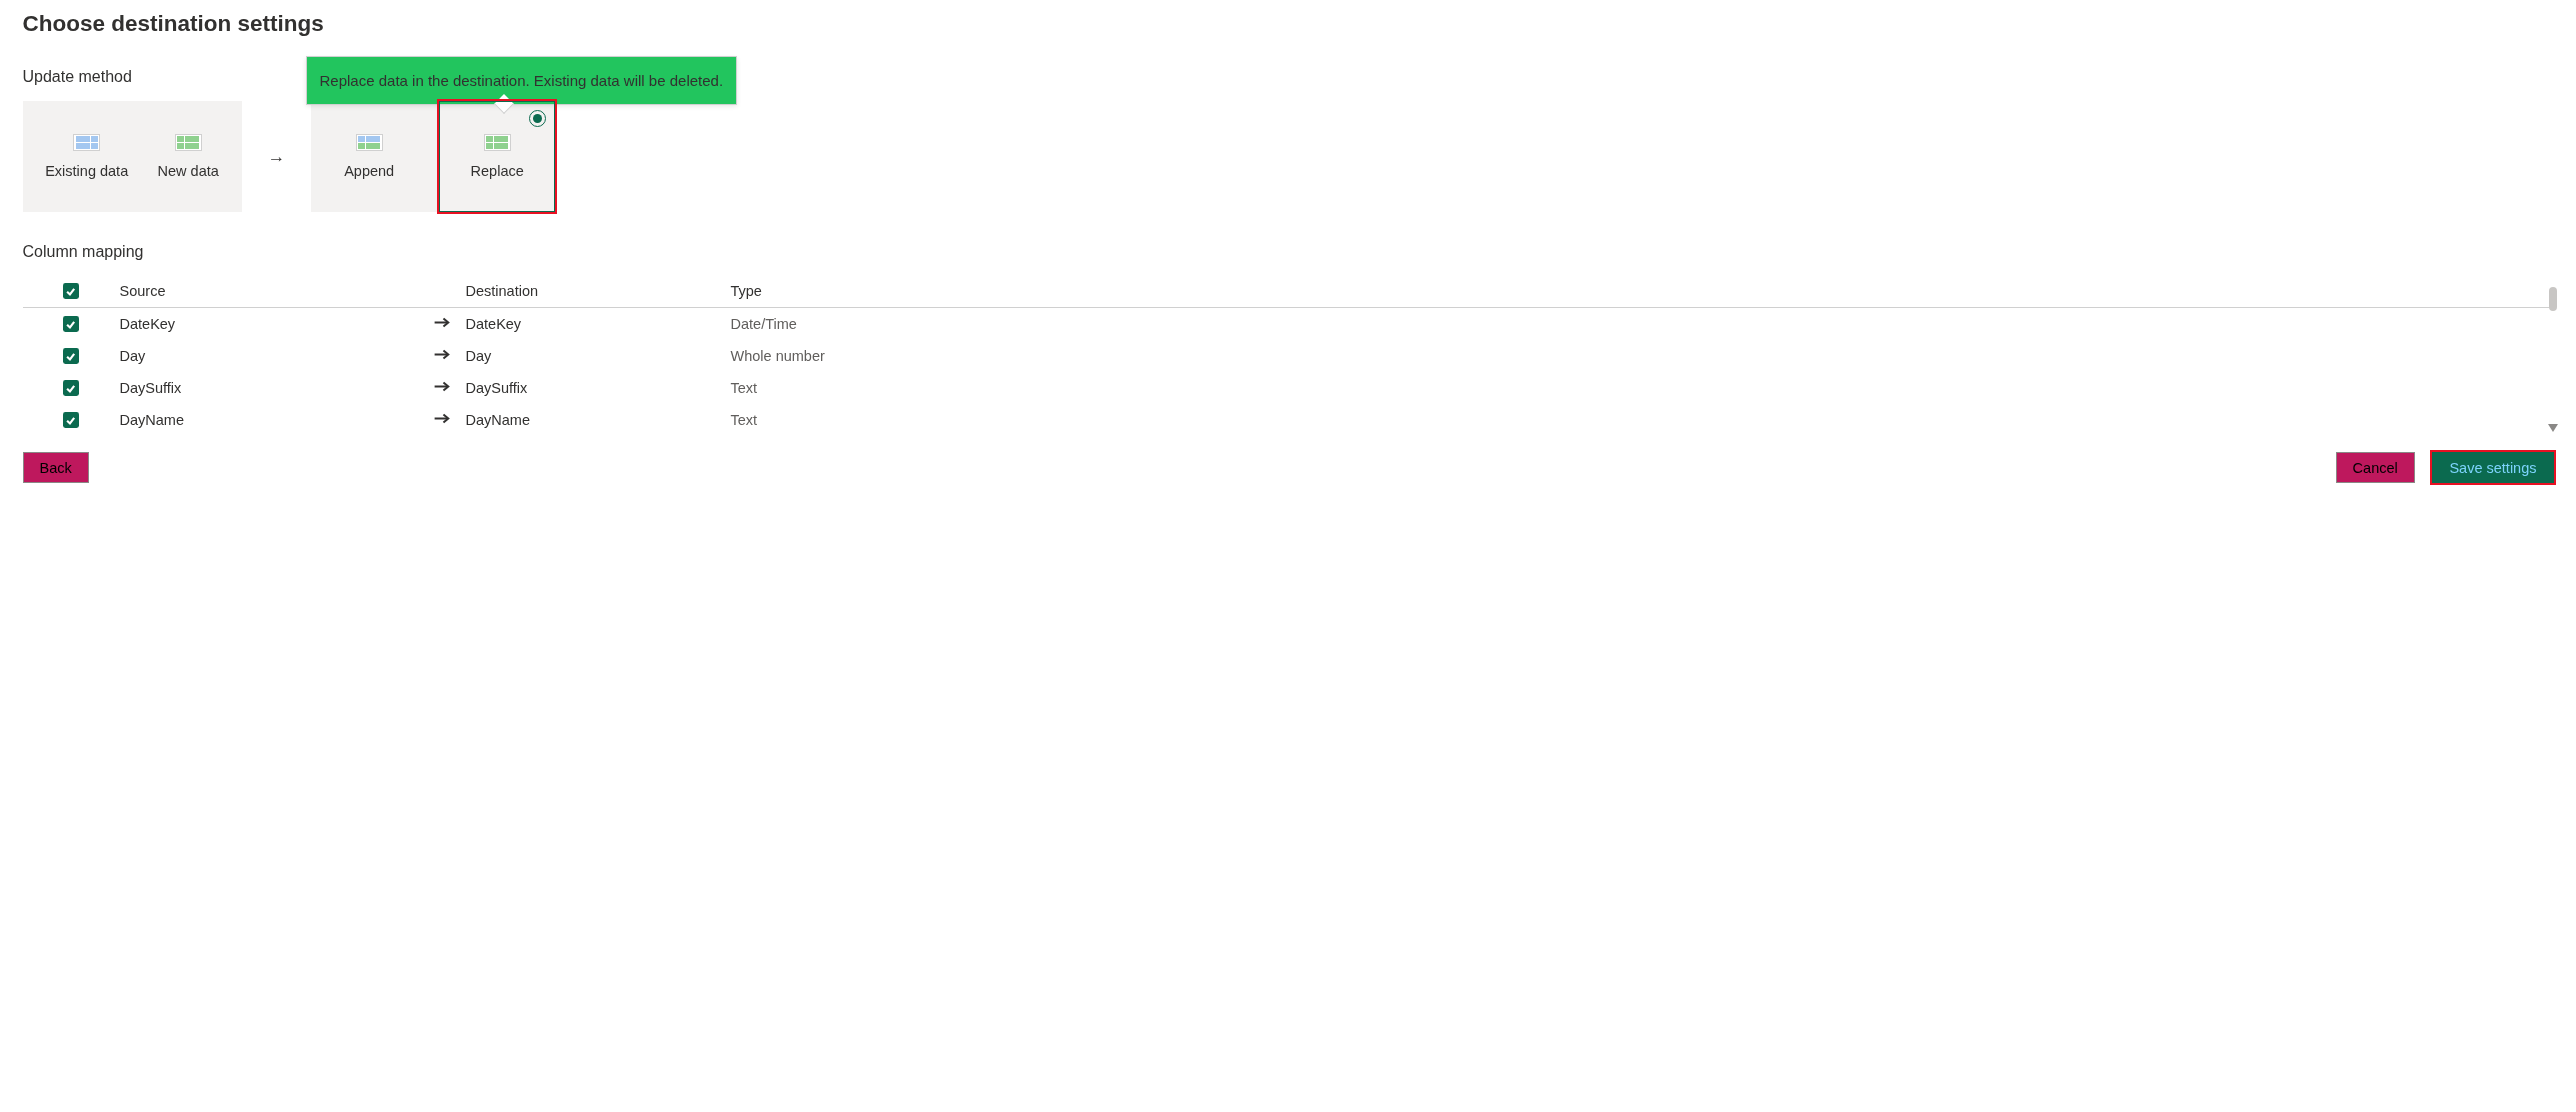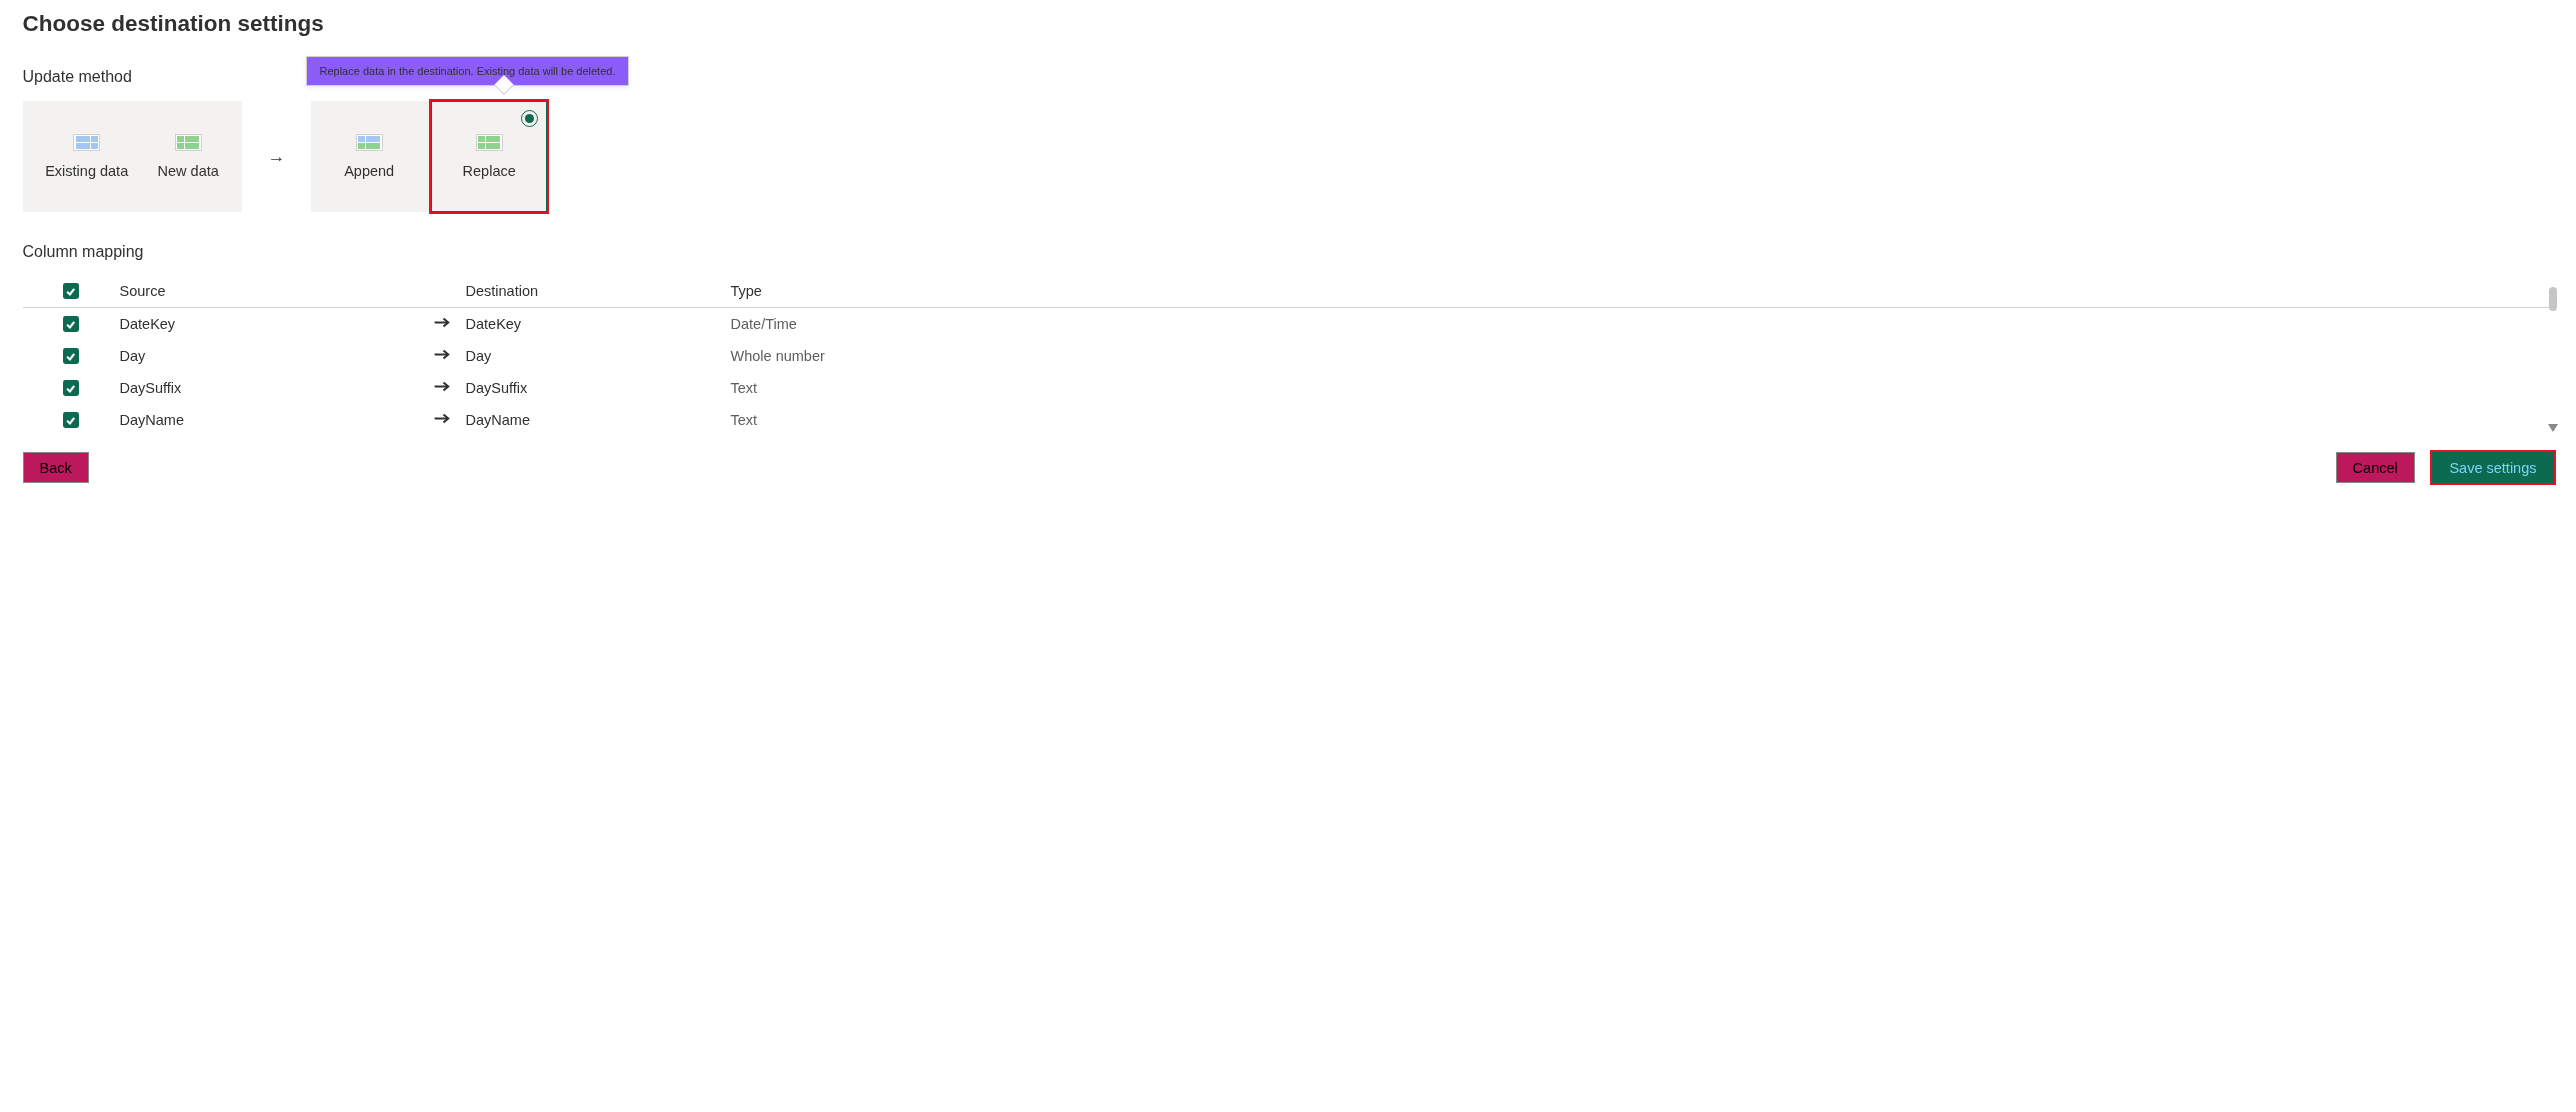--- a/index.html
+++ b/index.html
@@ -57,21 +57,21 @@
     .icon-tile.green > div { background: #8fd18f; }
     .icon-tile.mix > div:nth-child(-n+3){ background:#a3c7f0; }
     .icon-tile.mix > div:nth-child(n+4){ background:#8fd18f; }
     .legend-text { font-size: 14.5px; color:#323130; }
 
     .arrow-icon {
       font-size: 17.7px; font-weight: 600; color:#323130;
     }
 
     .method-options {
-      display:flex; gap:4px;
+      display:flex; gap:12px;
       background:#f3f2f1;
       height:111px;
     }
     .method-card {
       width: 116px;
       display:flex; flex-direction:column; align-items:center; justify-content:center;
       gap:11.3px;
       position:relative;
       cursor:pointer;
     }
@@ -86,25 +86,25 @@
       display:flex; align-items:center; justify-content:center;
     }
     .radio-ind::after {
       content:""; width:9.7px; height:9.7px; border-radius:50%; background:#0b6a4f;
     }
     .method-text { font-size:14.5px; }
 
     .tooltip {
       position:absolute;
       top:-45px; left:283px;
-      background:#8b5cf6;
+      background:#22c55e;
       border:0.8px solid #d0d0d0;
       box-shadow:0 1.6px 4.8px rgba(0,0,0,0.1);
-      padding:8px 13px;
-      font-size:11px;
+      padding:15px 13px;
+      font-size:15px;
       color:#323130;
       white-space:nowrap;
     }
     .tooltip::after {
       content:"";
       position:absolute;
       bottom:-7.2px; left:190px;
       width:13px; height:13px;
       background:#fff;
       border-right:0.8px solid #d0d0d0;

